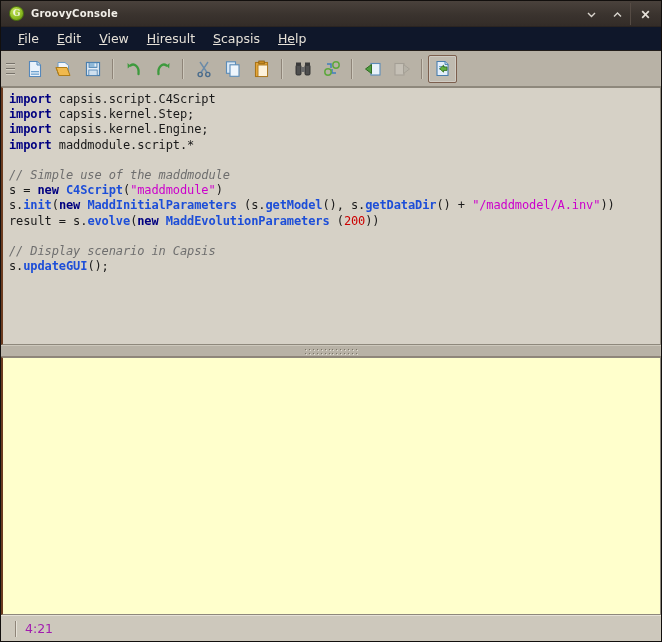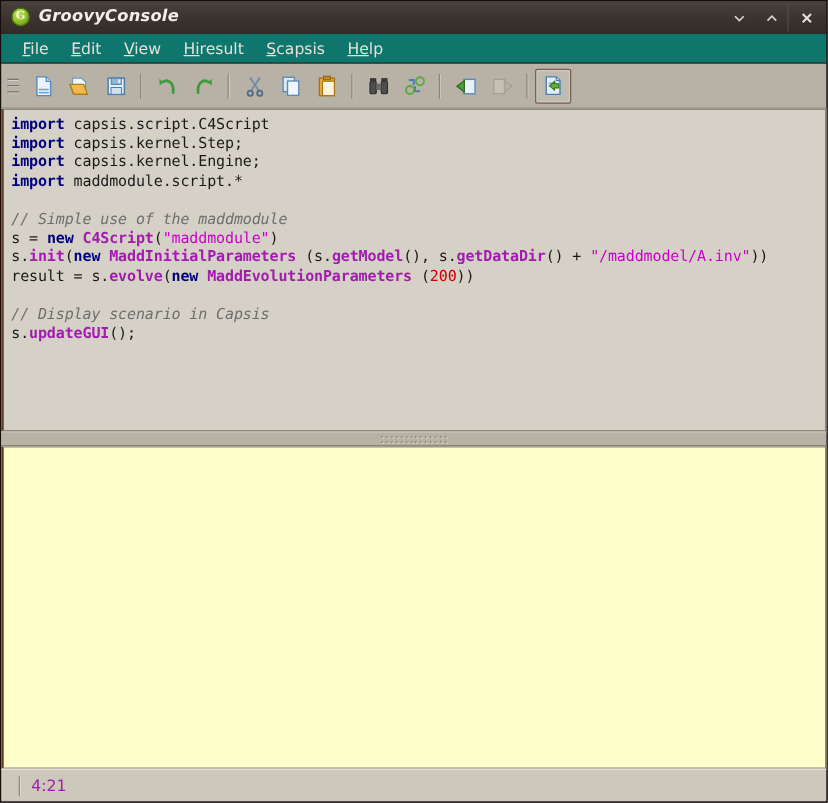--- a/index.html
+++ b/index.html
@@ -54,25 +54,24 @@
     align-items: center;
     justify-content: center;
     font-size: 9px;
     font-weight: bold;
     color: #f0f6dc;
     line-height: 1;
     font-family: "DejaVu Serif", serif;
   }
   .title-text {
     color: #f2efe9;
-    font-size: 13px;
+    font-size: 10px;
     font-weight: bold;
     letter-spacing: 0.2px;
     white-space: nowrap;
-    font-style: italic;
   }
   .title-buttons {
     position: absolute;
     right: 2px;
     top: 0;
     height: 26px;
     display: flex;
     align-items: center;
   }
   .tbtn {
@@ -91,21 +90,21 @@
     border-left: 1px solid #554b44;
     width: 28px;
     font-size: 13px;
     font-weight: bold;
   }
 
   
   .menubar {
     height: 24px;
     flex: 0 0 24px;
-    background: #0f766e;
+    background: #0f172a;
     display: flex;
     align-items: center;
     padding-left: 8px;
     box-sizing: border-box;
     border-bottom: 1px solid #221d1a;
   }
   .menuitem {
     color: #e6e1d8;
     font-size: 12.5px;
     padding: 2px 9px 2px 9px;
@@ -192,21 +191,21 @@
     font-family: "DejaVu Sans Mono", "Liberation Mono", monospace;
     font-size: 12px;
     line-height: 15.2px;
     padding: 4px 0 0 6px;
     white-space: pre;
     color: #1c1c1c;
     letter-spacing: -0.1px;
   }
   .kw  { color: #000080; font-weight: bold; }
   .id  { color: #1a1a1a; }
-  .bold{ font-weight: bold; color: #a21caf; }
+  .bold{ font-weight: bold; color: #1d4ed8; }
   .cmt { color: #6e6e6e; font-style: italic; }
   .str { color: #cc00cc; }
   .num { color: #cc0000; }
 
   
   .splitter {
     height: 10px;
     flex: 0 0 10px;
     background: #b8b2a6;
     display: flex;

